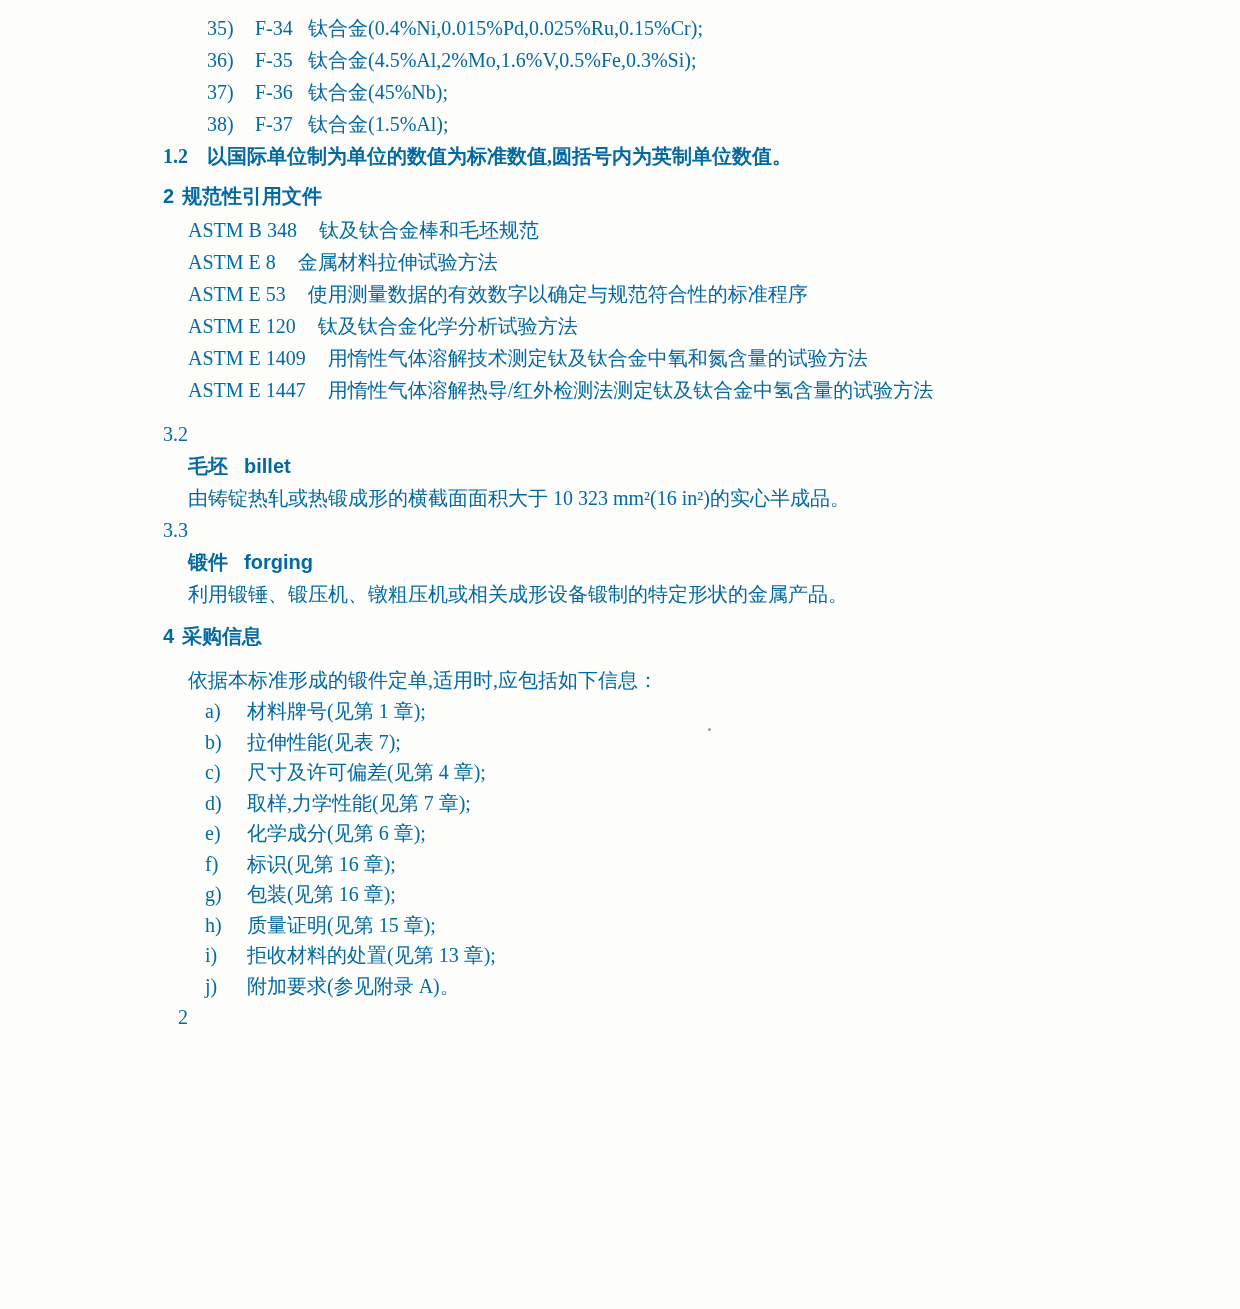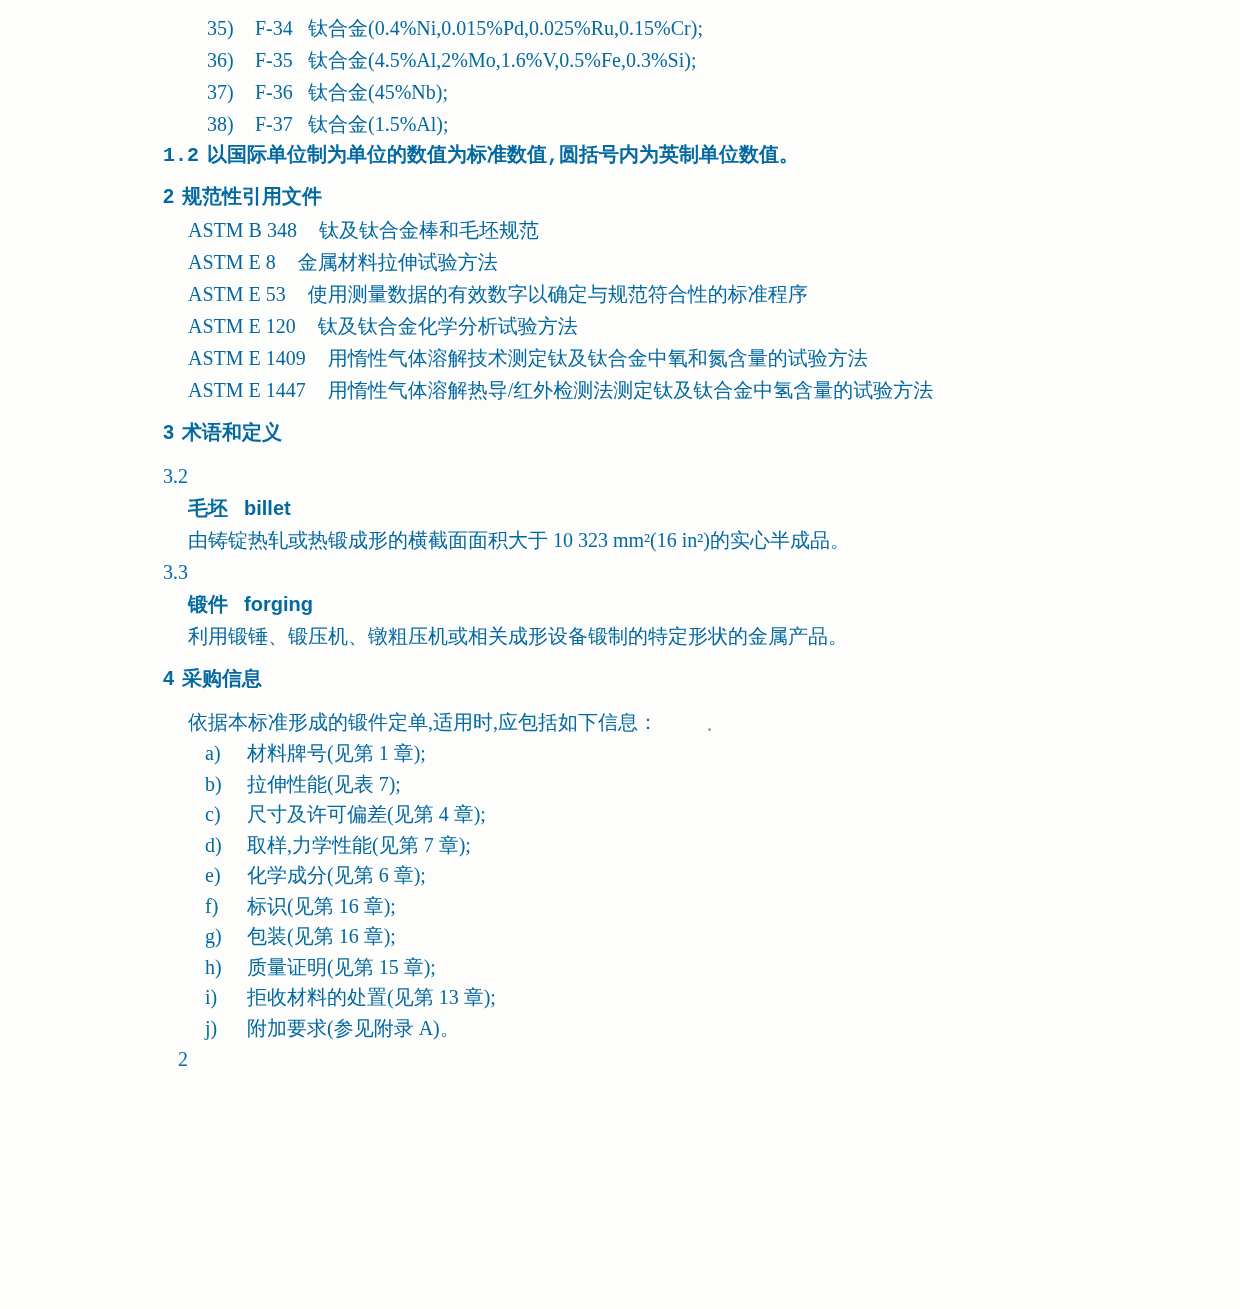--- a/index.html
+++ b/index.html
@@ -14,21 +14,21 @@
     overflow:hidden;
   }
   .content{position:absolute;left:163px;top:12px;width:950px;line-height:32px;}
 
   
   .alloy-row{display:flex;padding-left:44px;}
   .alloy-num{flex:0 0 48px;}
   .alloy-code{flex:0 0 53px;}
 
   
-  .clause12{font-family:Liberation Mono, monospace;font-weight:bold;}
+  .clause12{font-family:Liberation Serif, serif;font-weight:bold;}
   .c-num{display:inline-block;width:44px;}
 
   
   .heading{font-family:"Liberation Sans","DejaVu Sans",sans-serif;font-weight:bold;margin-top:8px;}
   .heading .h-num{display:inline-block;min-width:19px;}
   .heading3{margin-top:10px;}
   .heading4{margin-top:10px;}
 
   .para{margin-top:12px;}
   .para p{margin:0;}
@@ -108,23 +108,20 @@
         <span class="astm-code">ASTM E 120</span><span>钛及钛合金化学分析试验方法</span>
       </div>
       <div class="astm-row">
         <span class="astm-code">ASTM E 1409</span><span>用惰性气体溶解技术测定钛及钛合金中氧和氮含量的试验方法</span>
       </div>
       <div class="astm-row">
         <span class="astm-code">ASTM E 1447</span><span>用惰性气体溶解热导/红外检测法测定钛及钛合金中氢含量的试验方法</span>
       </div>
     </div>
 
-    <div class="heading heading3">
-      <span class="h-num">3</span><span>术语和定义</span>
-    </div>
 
     <div class="terms">
       <div>
         <div class="term-num">3.2</div>
         <div class="term-name">
           <span>毛坯</span><span class="term-en">billet</span>
         </div>
         <div class="term-def">由铸锭热轧或热锻成形的横截面面积大于 10 323 mm²(16 in²)的实心半成品。</div>
       </div>
       <div>

